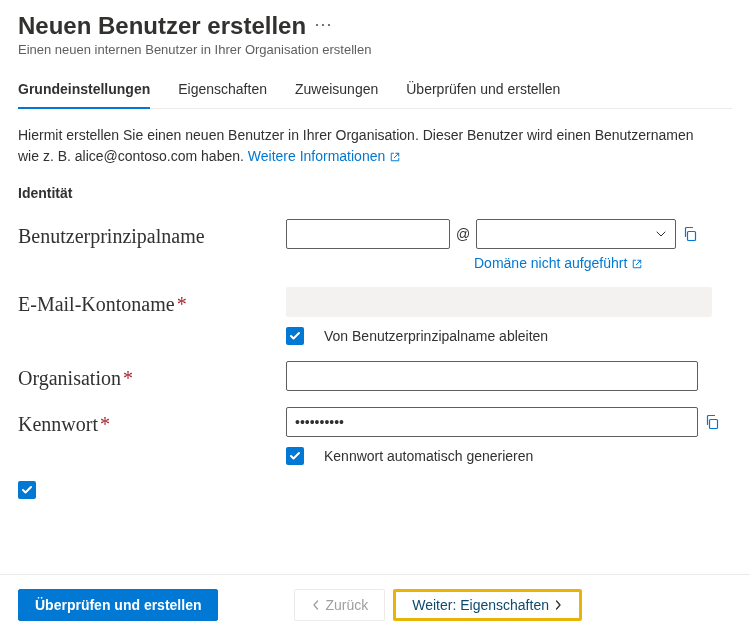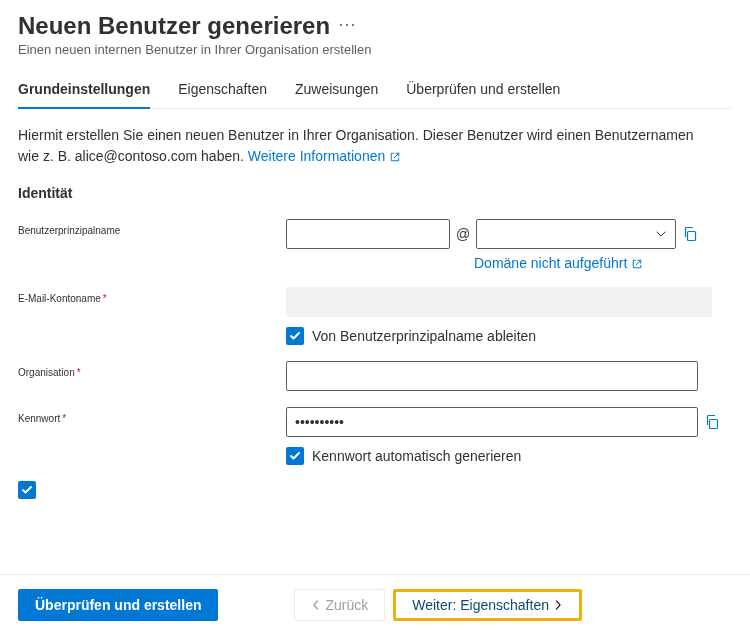--- a/index.html
+++ b/index.html
@@ -80,23 +80,24 @@
       margin-bottom: 18px;
     }
     .form-row {
       display: flex;
       align-items: flex-start;
       margin-bottom: 16px;
     }
     .form-label {
       width: 268px;
       flex-shrink: 0;
-      font-size: 10px;
+      font-size: 20px;
       color: #323130;
       padding-top: 6px;
+      font-family: Liberation Serif, serif;
     }
     .required {
       color: #a4262c;
       margin-left: 2px;
     }
     .form-control-area {
       flex: 1;
     }
     .upn-row {
       display: flex;
@@ -151,21 +152,21 @@
     .readonly-input {
       width: 426px;
       height: 30px;
       background: #f3f2f1;
       border: none;
       border-radius: 2px;
     }
     .checkbox-row {
       display: flex;
       align-items: center;
-      gap: 8px;
+      gap: 20px;
       margin-top: 10px;
     }
     .checkbox {
       width: 18px;
       height: 18px;
       background: #0078d4;
       border-radius: 2px;
       display: flex;
       align-items: center;
       justify-content: center;
@@ -231,21 +232,21 @@
     }
     .spacer {
       width: 60px;
     }
   </style>
 </head>
 <body>
 
 <div class="content">
   <div class="header-row">
-    <h1 class="page-title">Neuen Benutzer generieren</h1>
+    <h1 class="page-title">Neuen Benutzer erstellen</h1>
     <span class="ellipsis">···</span>
   </div>
   <div class="page-subtitle">Einen neuen internen Benutzer in Ihrer Organisation erstellen</div>
 
   <div class="tabs">
     <div class="tab active">Grundeinstellungen</div>
     <div class="tab">Eigenschaften</div>
     <div class="tab">Zuweisungen</div>
     <div class="tab">Überprüfen und erstellen</div>
   </div>

